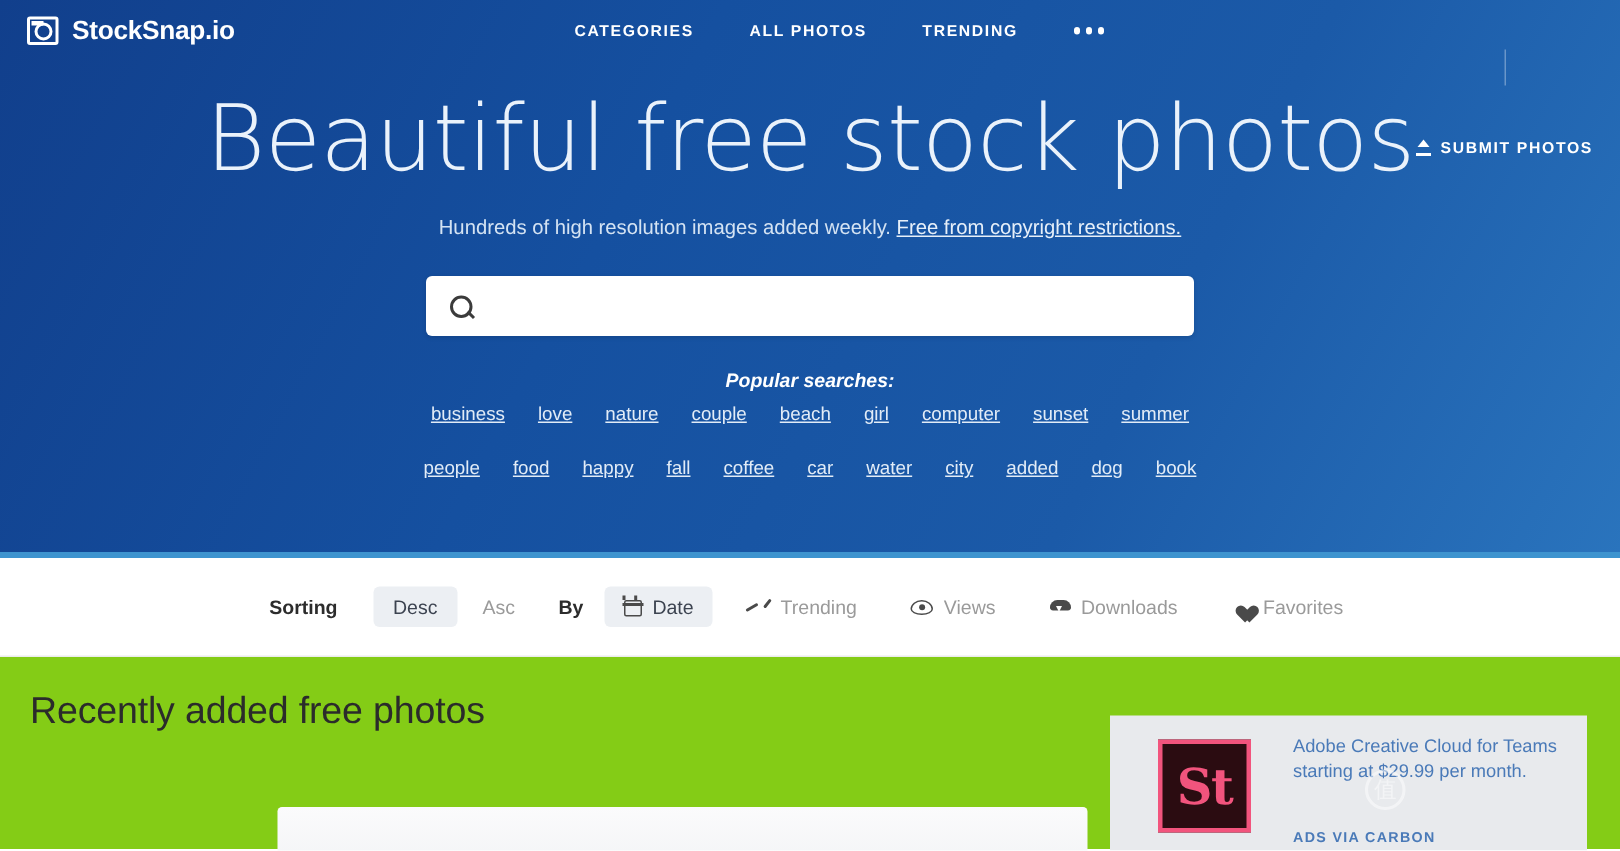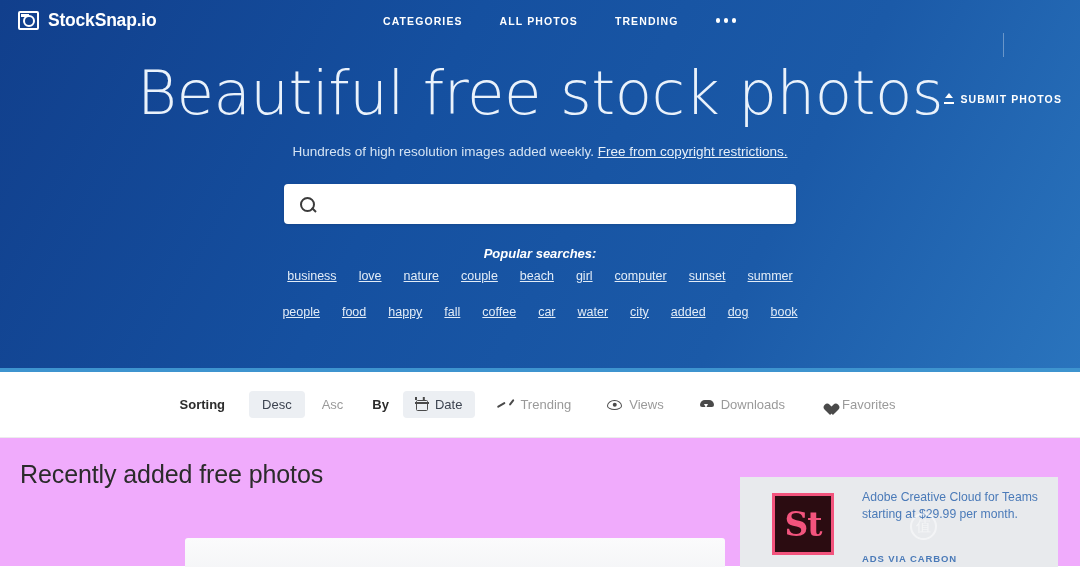--- a/index.html
+++ b/index.html
@@ -199,21 +199,21 @@
   }
   .ico-heart { width: 14px; height: 12px; position: relative; }
   .ico-heart::before, .ico-heart::after {
     content: ""; position: absolute; top: 0; width: 7px; height: 11px;
     background: #4a4a4a; border-radius: 3.5px 3.5px 0 0;
   }
   .ico-heart::before { left: 7px; transform: rotate(45deg); transform-origin: 0 100%; }
   .ico-heart::after  { left: 7px; transform: rotate(-45deg); transform-origin: 100% 100%; }
 
   
-  .main { position: relative; width: 1080px; height: 128px; background: #f0abfc; }
+  .main { position: relative; width: 1080px; height: 128px; background: #84cc16; }
   .section-title {
     position: absolute; left: 20px; top: 22px;
     font-size: 25px; font-weight: normal; color: #2b2b2b;
     letter-spacing: -0.1px;
   }
 
   
   .grid-ph {
     position: absolute; left: 185px; top: 539px - 439px;
     top: 100px; width: 540px; height: 40px;

